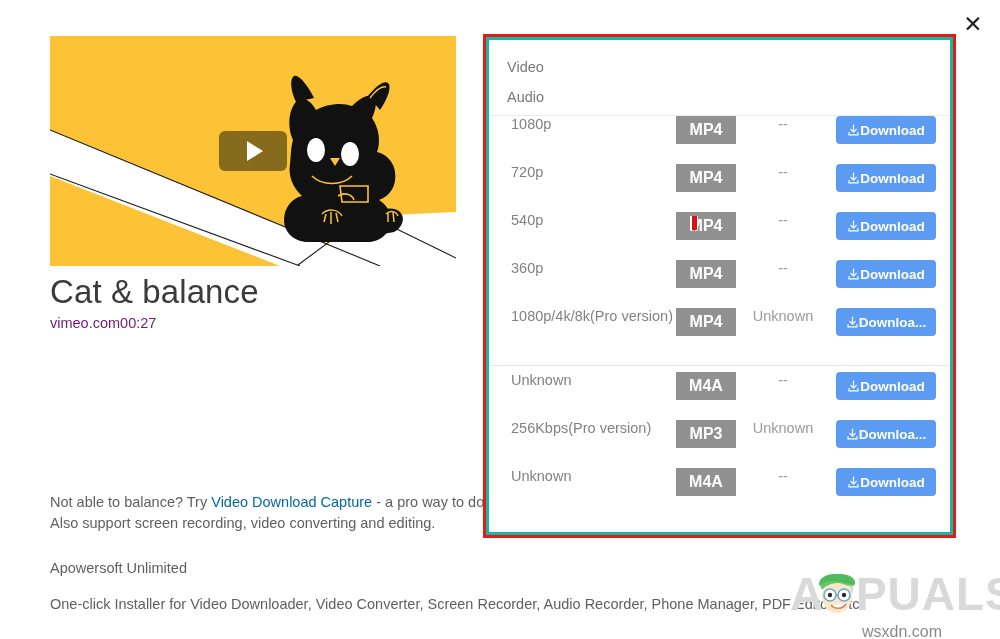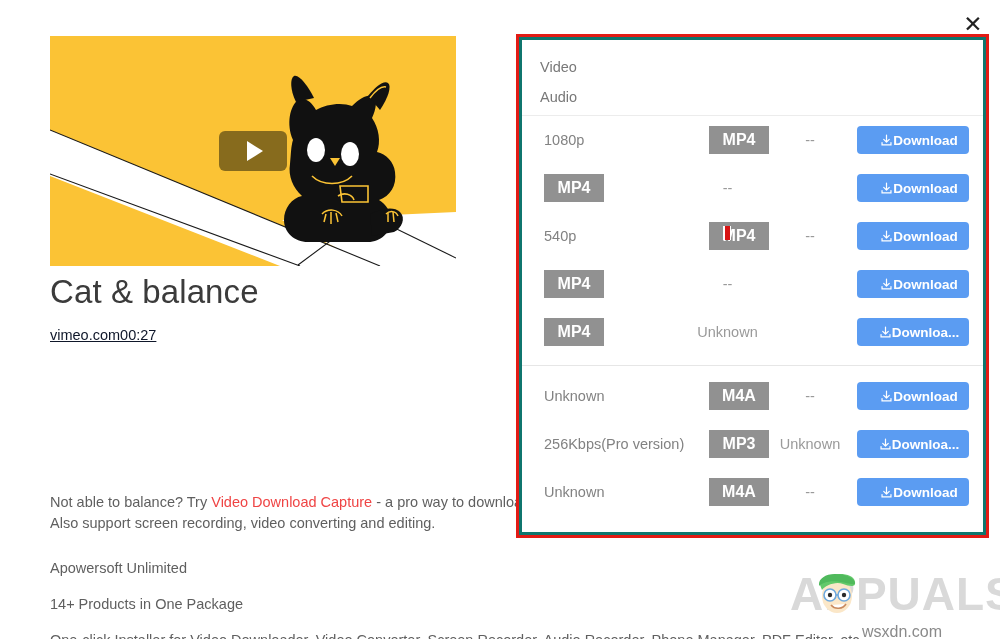--- a/index.html
+++ b/index.html
@@ -71,56 +71,55 @@
     margin-left: 4px;
   }
   .video-title {
     margin-top: 7px;
     font-size: 33px;
     color: #3b3b3b;
     letter-spacing: 0.1px;
     font-weight: 400;
   }
   .video-meta {
-    margin-top: 16px;
+    margin-top: 4px;
     font-size: 14.5px;
-    color: #0f172a;
-    text-decoration: underline;
+    color: #701a75;
   }
 
   
   .promo {
     position: absolute;
     left: 50px;
     top: 492px;
     width: 820px;
     font-size: 14.5px;
     color: #5f5f5f;
     line-height: 21px;
   }
   .promo a {
-    color: #ef4444;
+    color: #0369a1;
     text-decoration: none;
     cursor: pointer;
   }
   .promo-line { white-space: nowrap; }
   .promo-block2 { margin-top: 24px; }
   .promo-block2 > div { margin-bottom: 15px; }
   .promo-block2 > div:last-child { margin-bottom: 0; }
 
   
   .dl-panel {
     position: absolute;
-    left: 516px;
+    left: 483px;
     top: 34px;
     width: 473px;
     height: 504px;
     border: 3px solid #e21b15;
     box-sizing: border-box;
-    background: #0f766e;
+    background: #14b8a6;
     overflow: hidden;
   }
   .dl-inner {
     position: absolute;
     left: 3px;
     top: 3px;
     right: 3px;
     bottom: 3px;
     background: #ffffff;
     overflow: hidden;
@@ -136,21 +135,21 @@
     display: block;
   }
   .tab-divider {
     margin-top: 3px;
     height: 1px;
     background: #ececec;
   }
   .rows { position: relative; }
   .row {
     display: flex;
-    align-items: center;
+    align-items: flex-start;
     height: 48px;
     padding: 0 14px 0 22px;
     box-sizing: border-box;
   }
   .row-label {
     font-size: 14.5px;
     color: #828282;
     flex: 0 0 165px;
     white-space: nowrap;
   }
@@ -183,21 +182,20 @@
     color: #ffffff;
     font-size: 13.5px;
     font-weight: bold;
     display: flex;
     align-items: center;
     justify-content: center;
     gap: 0;
     cursor: pointer;
     white-space: nowrap;
     overflow: hidden;
-    padding-left: 12px;
   }
   .dl-btn svg { flex: 0 0 auto; }
   .section-divider {
     height: 1px;
     background: #e6e6e6;
     margin: 9px 0 6px 0;
   }
 
   
   .cursor-mark {
@@ -303,21 +301,20 @@
 
   <div class="video-title">Cat &amp; balance</div>
   <div class="video-meta">vimeo.com00:27</div>
 </div>
 
 <div class="promo">
   <div class="promo-line"><span>Not able to balance? Try </span><a href="#">Video Download Capture</a><span> - a pro way to download live TV and RTMP/RTMPE stream from Hulu, CBS, NBC, etc.</span></div>
   <div>Also support screen recording, video converting and editing.</div>
   <div class="promo-block2">
     <div>Apowersoft Unlimited</div>
-    <div>14+ Products in One Package</div>
     <div>One-click Installer for Video Downloader, Video Converter, Screen Recorder, Audio Recorder, Phone Manager, PDF Editor, etc.</div>
   </div>
 </div>
 
 <div class="dl-panel">
   <div class="dl-inner">
 
     <div class="tabs">
       <span class="tab">Video</span>
       <span class="tab">Audio</span>
@@ -333,20 +330,21 @@
         <span class="dl-btn">
           <svg width="13" height="13" viewBox="0 0 16 16">
             <path d="M8 1.5 L8 9.5 M4.6 6.6 L8 10 L11.4 6.6" stroke="#ffffff" stroke-width="1.5" fill="none" stroke-linecap="round" stroke-linejoin="round"></path>
             <path d="M2.5 10.5 L2.5 13.5 L13.5 13.5 L13.5 10.5" stroke="#ffffff" stroke-width="1.5" fill="none" stroke-linecap="round"></path>
           </svg>
           <span>Download</span>
         </span>
       </div>
 
       <div class="row">
+        <span class="row-label">720p</span>
         <span class="fmt-badge">MP4</span>
         <span class="row-size">--</span>
         <span class="dl-btn">
           <svg width="13" height="13" viewBox="0 0 16 16">
             <path d="M8 1.5 L8 9.5 M4.6 6.6 L8 10 L11.4 6.6" stroke="#ffffff" stroke-width="1.5" fill="none" stroke-linecap="round" stroke-linejoin="round"></path>
             <path d="M2.5 10.5 L2.5 13.5 L13.5 13.5 L13.5 10.5" stroke="#ffffff" stroke-width="1.5" fill="none" stroke-linecap="round"></path>
           </svg>
           <span>Download</span>
         </span>
       </div>
@@ -361,32 +359,34 @@
         <span class="dl-btn">
           <svg width="13" height="13" viewBox="0 0 16 16">
             <path d="M8 1.5 L8 9.5 M4.6 6.6 L8 10 L11.4 6.6" stroke="#ffffff" stroke-width="1.5" fill="none" stroke-linecap="round" stroke-linejoin="round"></path>
             <path d="M2.5 10.5 L2.5 13.5 L13.5 13.5 L13.5 10.5" stroke="#ffffff" stroke-width="1.5" fill="none" stroke-linecap="round"></path>
           </svg>
           <span>Download</span>
         </span>
       </div>
 
       <div class="row">
+        <span class="row-label">360p</span>
         <span class="fmt-badge">MP4</span>
         <span class="row-size">--</span>
         <span class="dl-btn">
           <svg width="13" height="13" viewBox="0 0 16 16">
             <path d="M8 1.5 L8 9.5 M4.6 6.6 L8 10 L11.4 6.6" stroke="#ffffff" stroke-width="1.5" fill="none" stroke-linecap="round" stroke-linejoin="round"></path>
             <path d="M2.5 10.5 L2.5 13.5 L13.5 13.5 L13.5 10.5" stroke="#ffffff" stroke-width="1.5" fill="none" stroke-linecap="round"></path>
           </svg>
           <span>Download</span>
         </span>
       </div>
 
       <div class="row">
+        <span class="row-label">1080p/4k/8k(Pro version)</span>
         <span class="fmt-badge">MP4</span>
         <span class="row-size">Unknown</span>
         <span class="dl-btn">
           <svg width="13" height="13" viewBox="0 0 16 16">
             <path d="M8 1.5 L8 9.5 M4.6 6.6 L8 10 L11.4 6.6" stroke="#ffffff" stroke-width="1.5" fill="none" stroke-linecap="round" stroke-linejoin="round"></path>
             <path d="M2.5 10.5 L2.5 13.5 L13.5 13.5 L13.5 10.5" stroke="#ffffff" stroke-width="1.5" fill="none" stroke-linecap="round"></path>
           </svg>
           <span>Downloa...</span>
         </span>
       </div>

